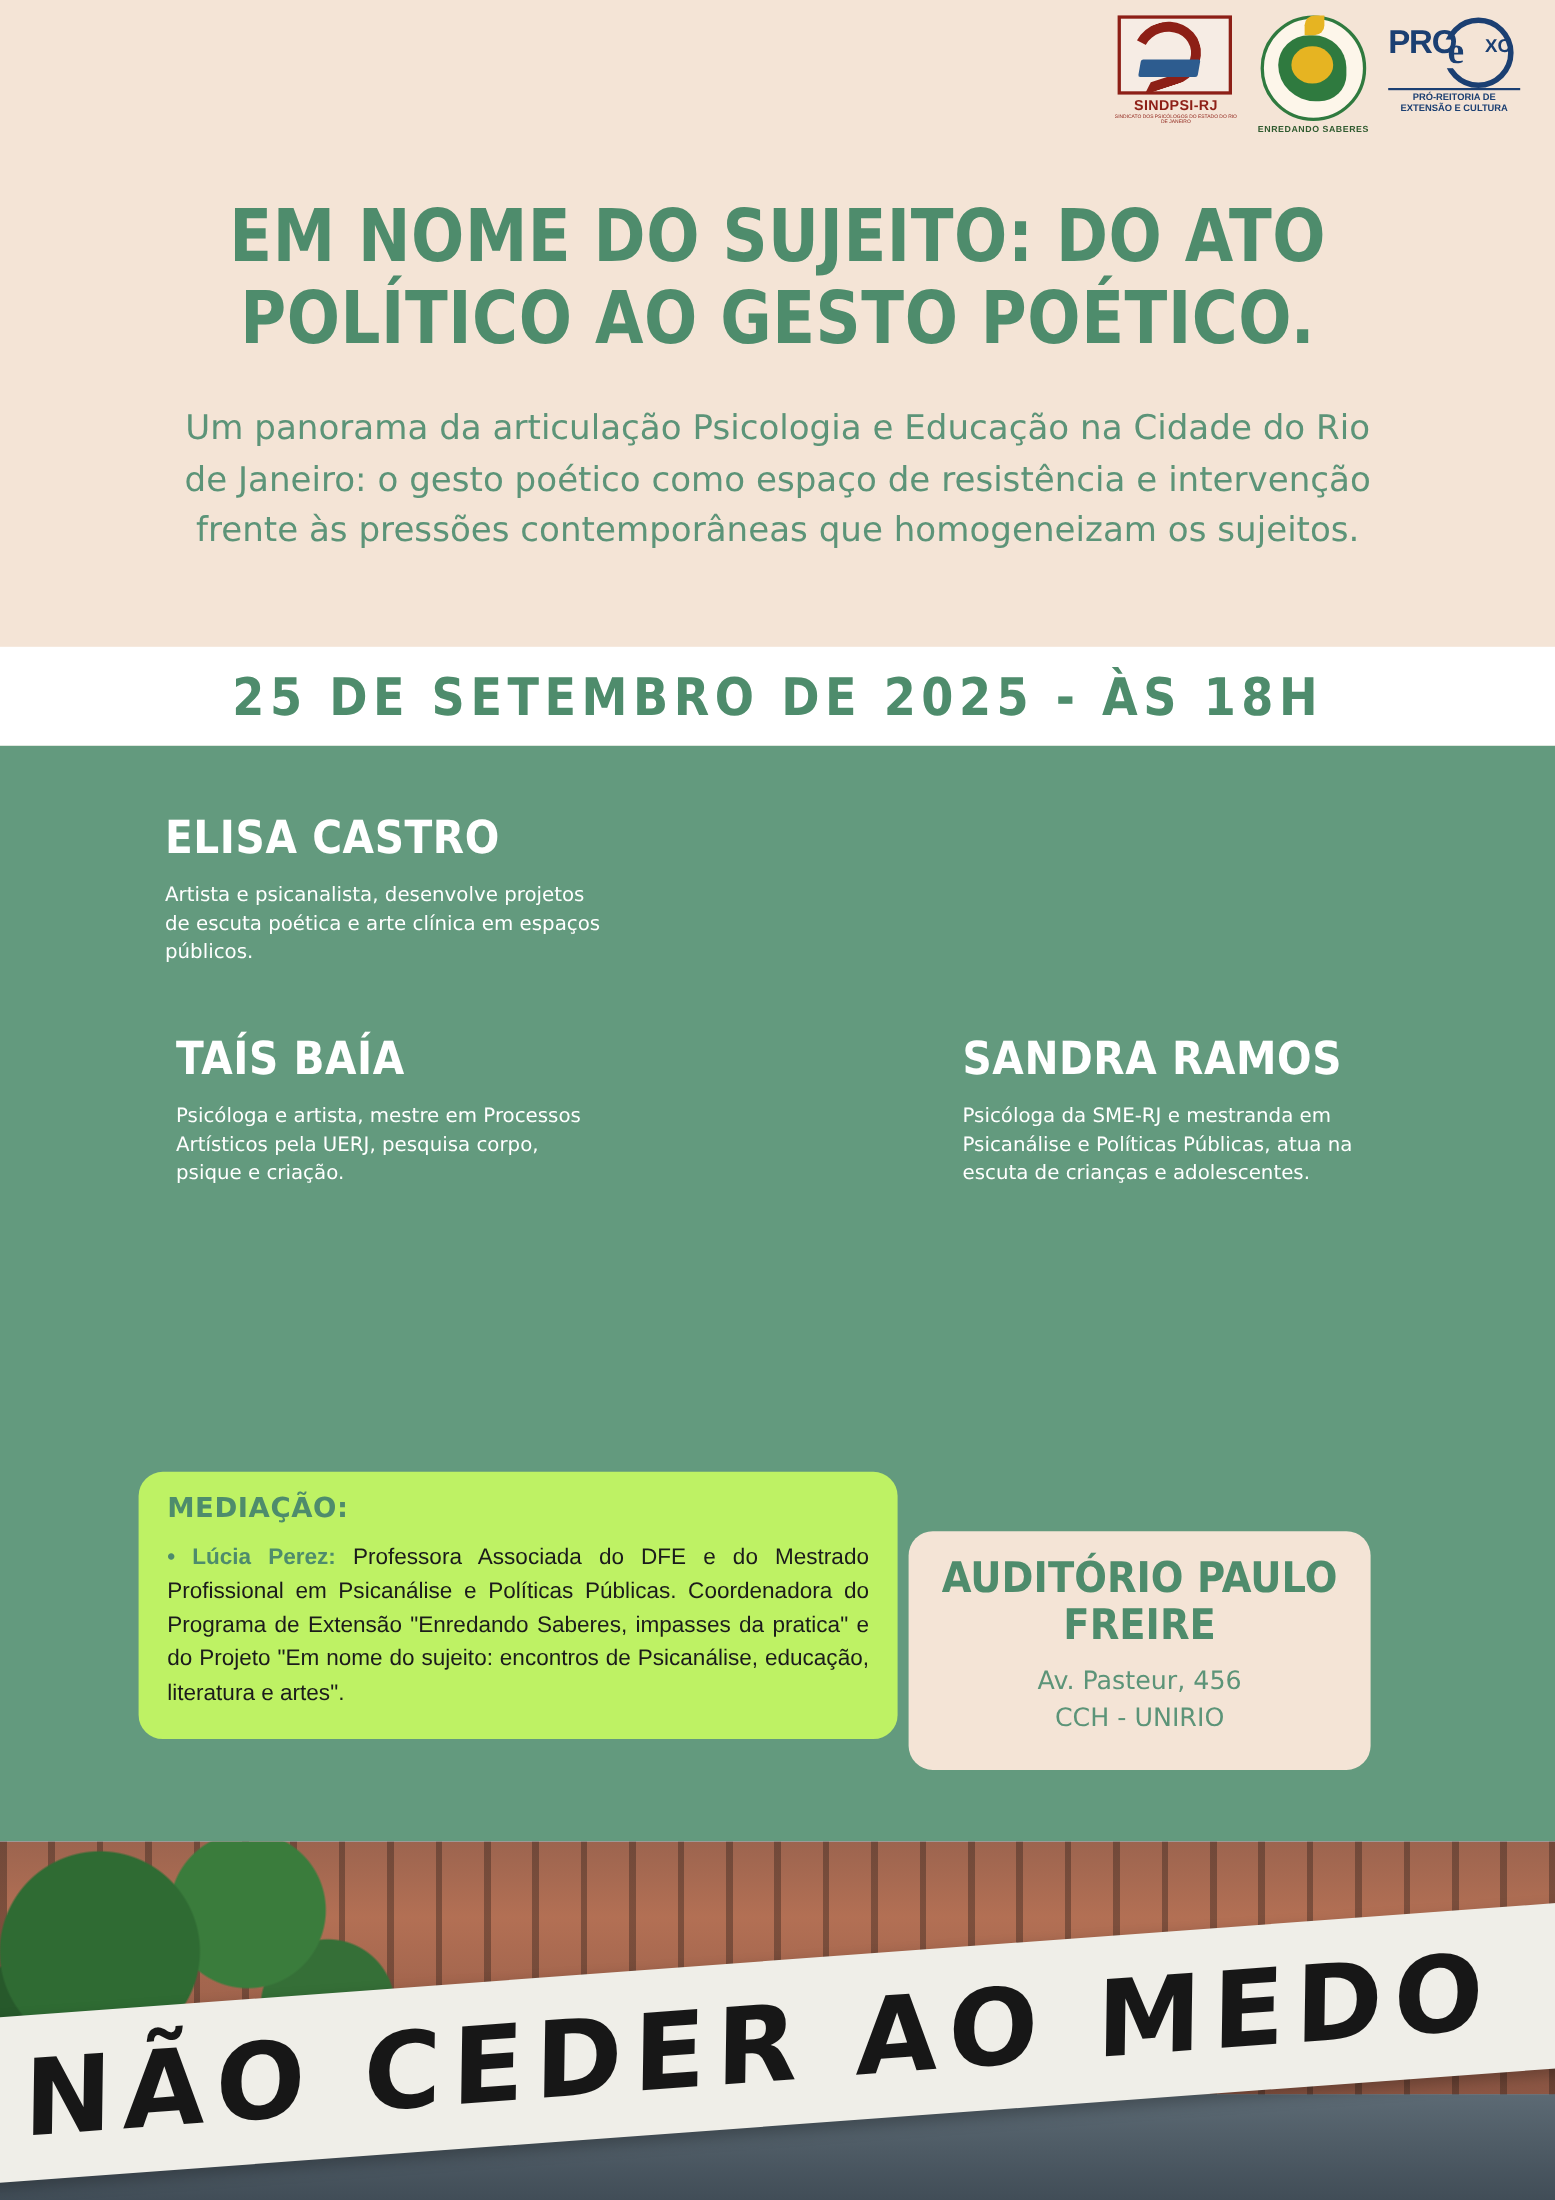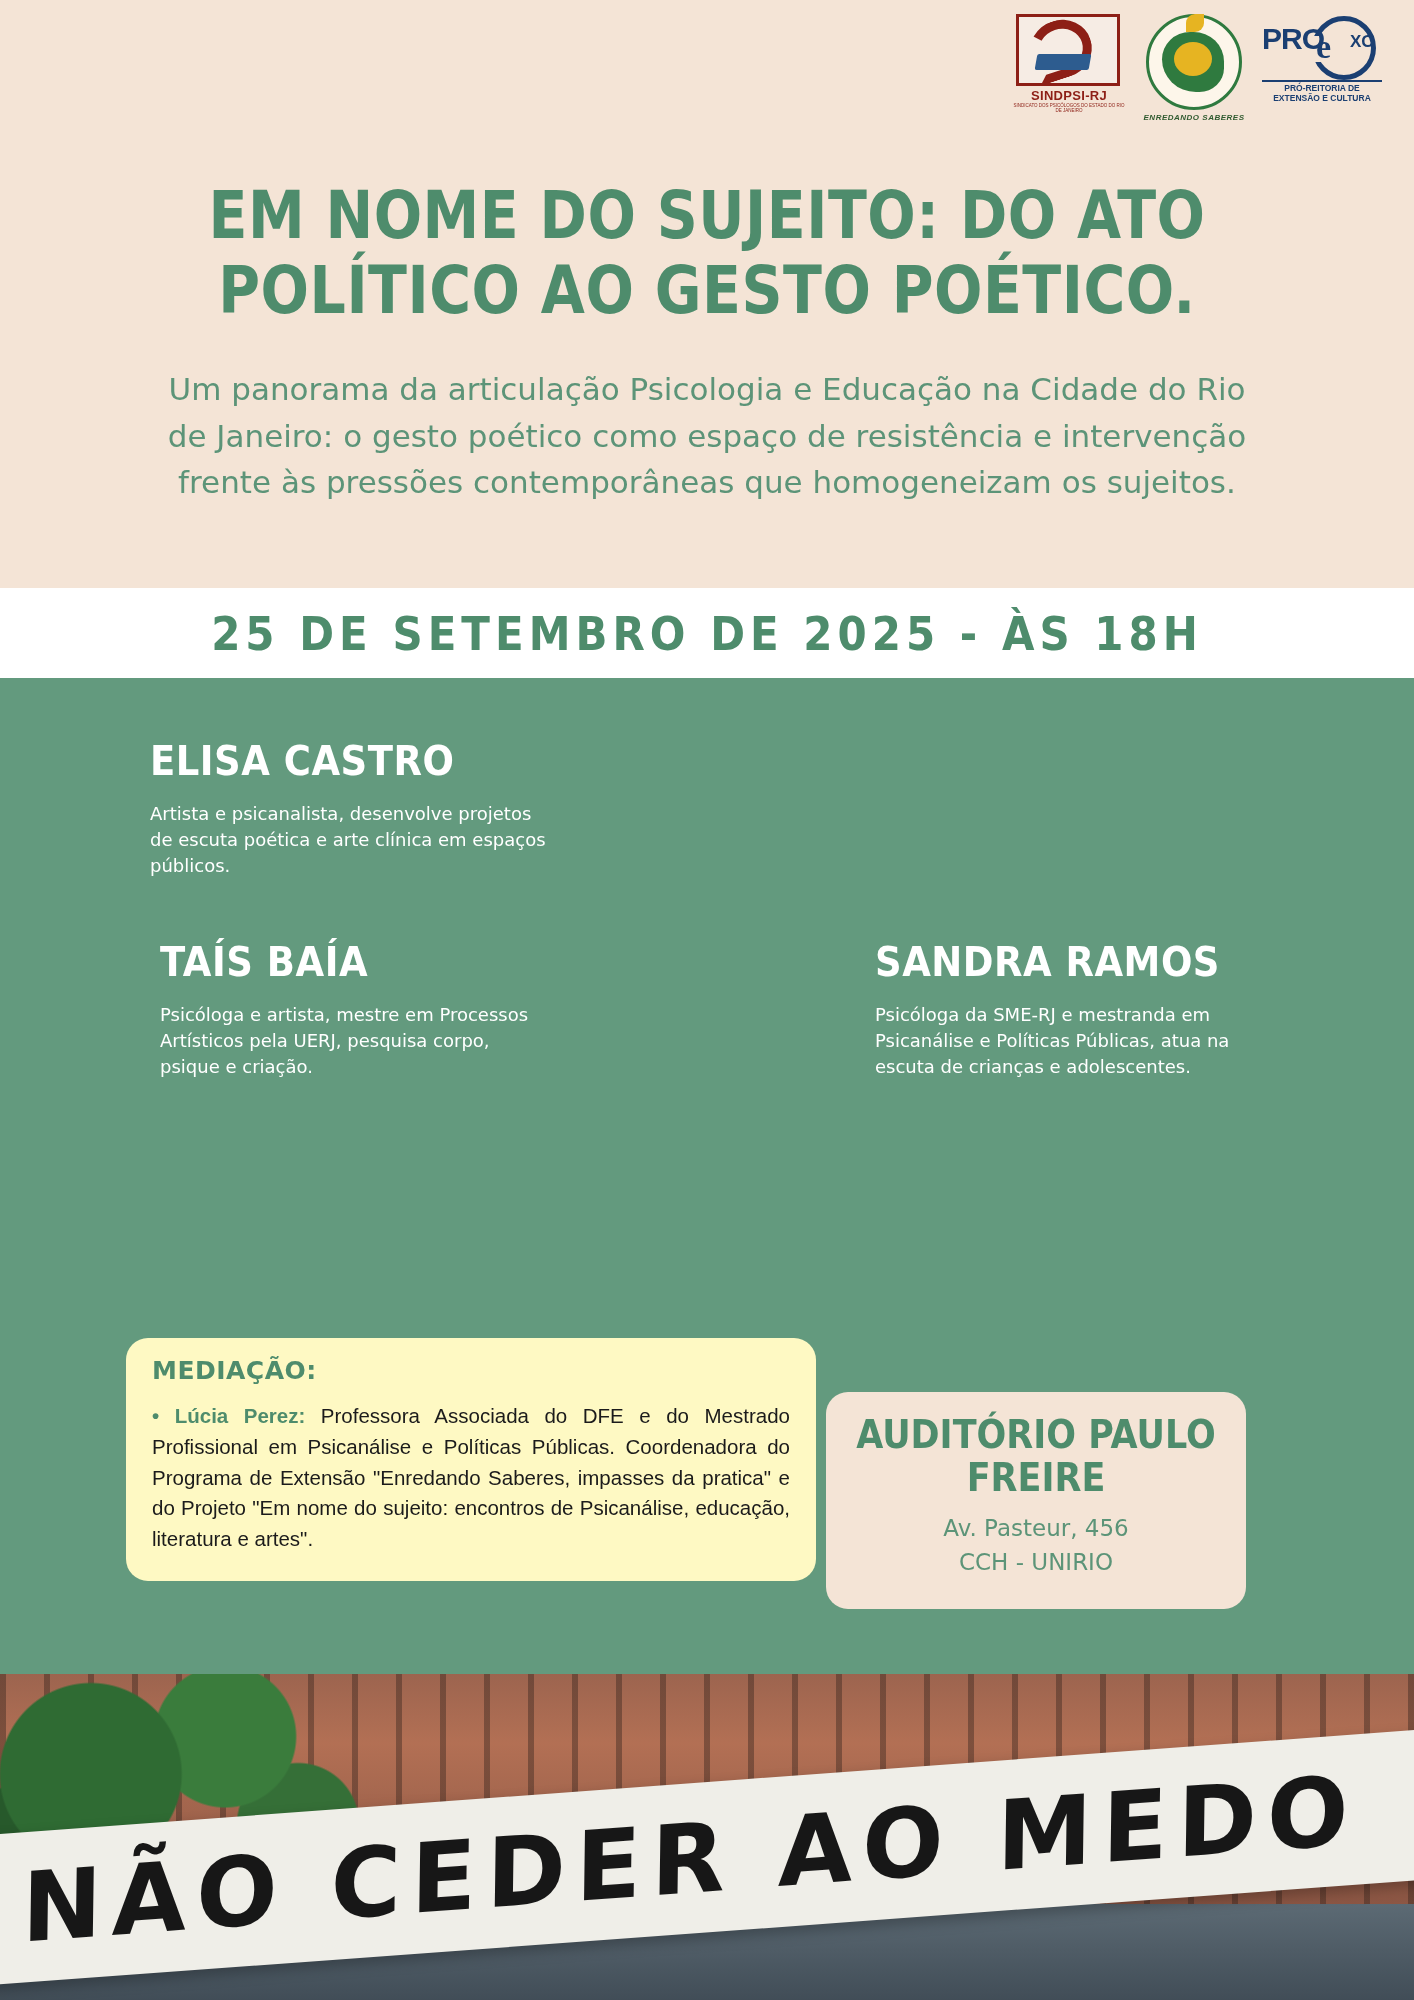--- a/index.html
+++ b/index.html
@@ -96,21 +96,20 @@
     text-align: center;
     font-size: 4.5px;
     color: #8d1f16;
     line-height: 1.1;
   }
 
   .logo-enredando {
     width: 104px;
     height: 110px;
     position: relative;
-    font-style: italic;
   }
   .logo-enredando .ring {
     position: absolute;
     left: 4px; top: 2px;
     width: 96px; height: 96px;
     border-radius: 50%;
     border: 3px solid #2f7a3f;
     background: #fdf6ea;
     box-sizing: border-box;
   }
@@ -301,21 +300,21 @@
   }
   .row-2 { margin-top: 62px; gap: 16px; }
   .row-2 .speaker { padding: 0 160px; }
 
   
   .mediation-card {
     position: absolute;
     left: 126px;
     top: 1338px;
     width: 690px;
-    background: #fef9c3;
+    background: #bef264;
     border-radius: 22px;
     padding: 18px 26px 26px 26px;
     box-sizing: border-box;
   }
   .mediation-label {
     color: #4e8c6c;
     font-family: "DejaVu Sans", sans-serif;
     font-weight: bold;
     font-size: 25px;
     letter-spacing: 0.5px;

